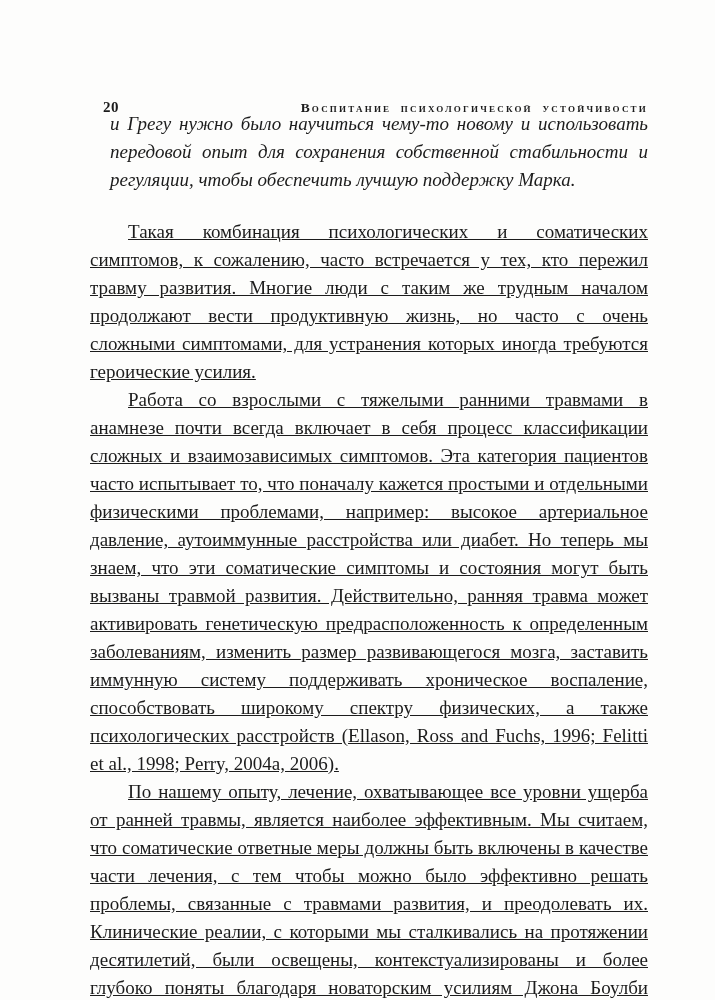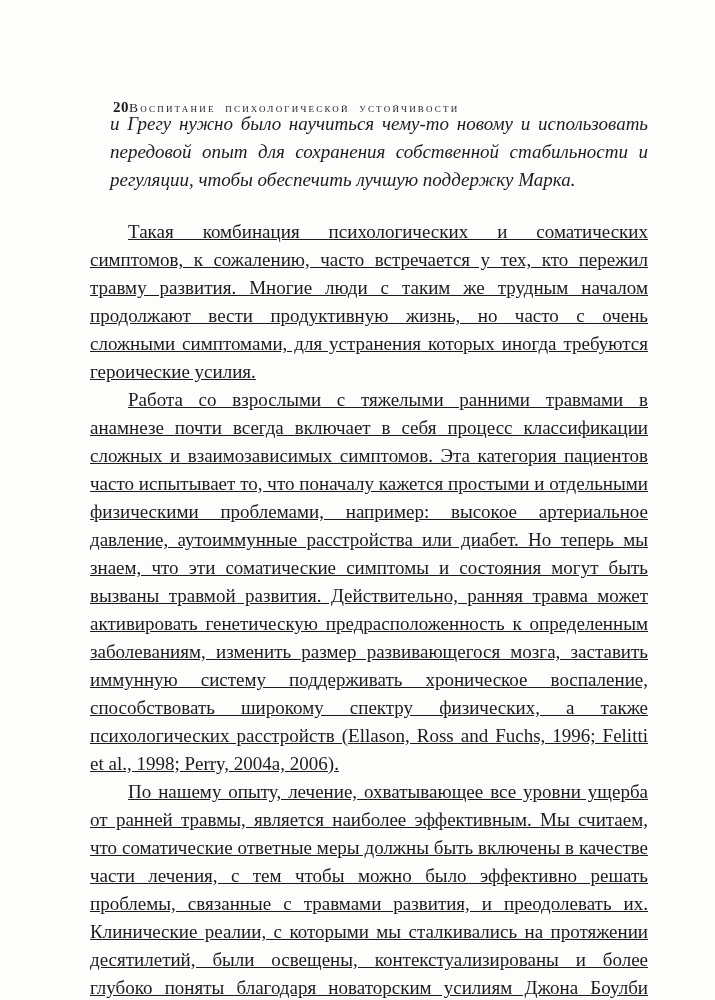--- a/index.html
+++ b/index.html
@@ -17,33 +17,34 @@
   }
   .page {
     position: absolute;
     inset: 0;
     background: var(--paper);
     color: var(--ink);
   }
   .running-head {
     position: absolute;
     top: 63px;
-    left: 113px;
+    left: 103px;
     right: 67px;
     display: flex;
+    justify-content: space-between;
     align-items: baseline;
   }
   .folio {
     font-size: 15px;
     font-weight: 700;
     letter-spacing: 0.5px;
   }
   .running-title {
     font-size: 13.5px;
-    font-weight: 400;
+    font-weight: 700;
     font-variant: small-caps;
     letter-spacing: 2.2px;
     word-spacing: 4px;
     margin-top: 37px;
   }
   .text-block {
     position: absolute;
     top: 110px;
     left: 90px;
     width: 558px;

